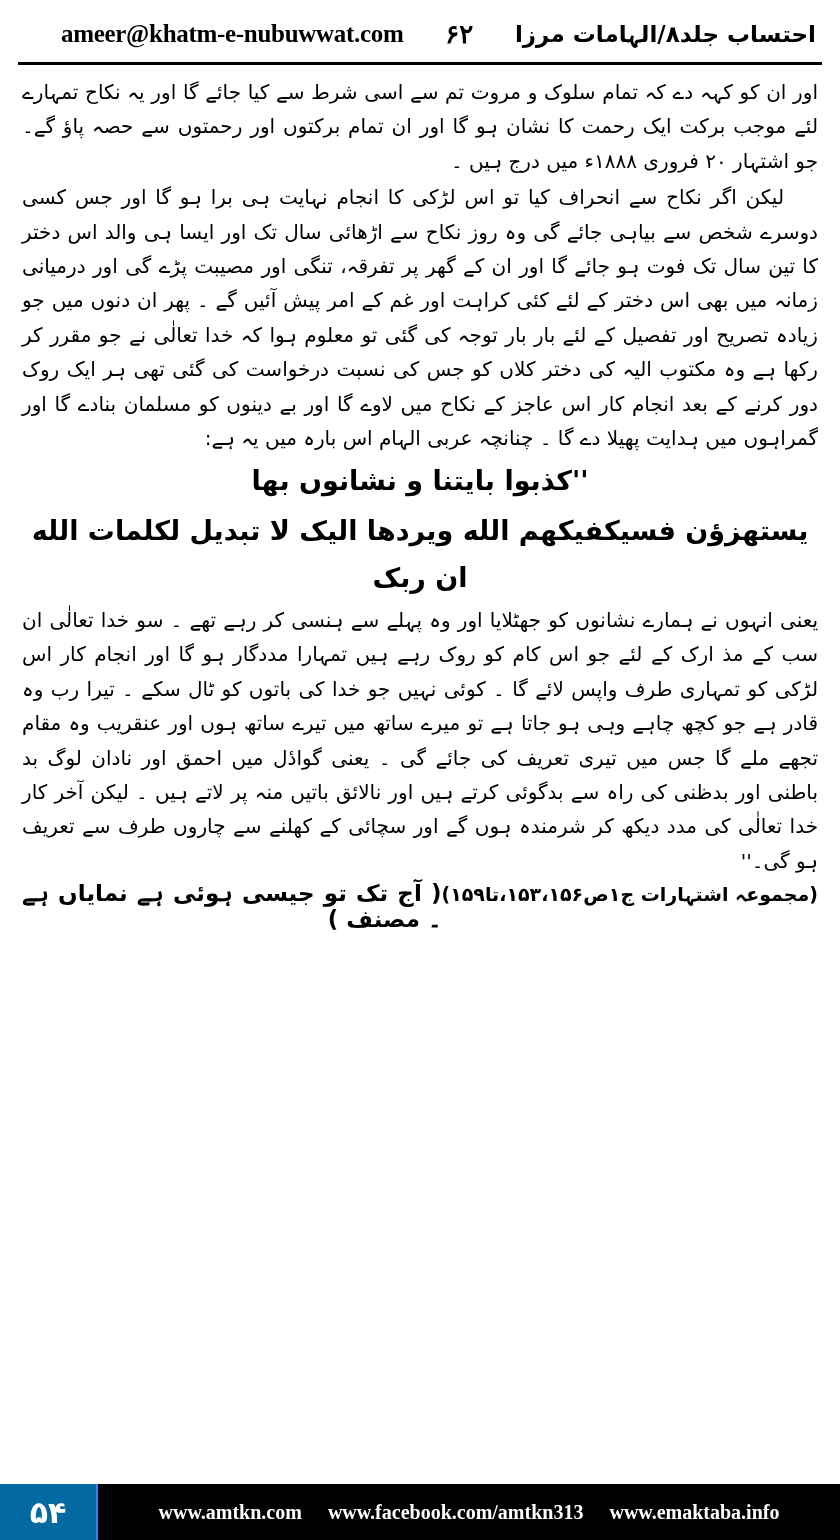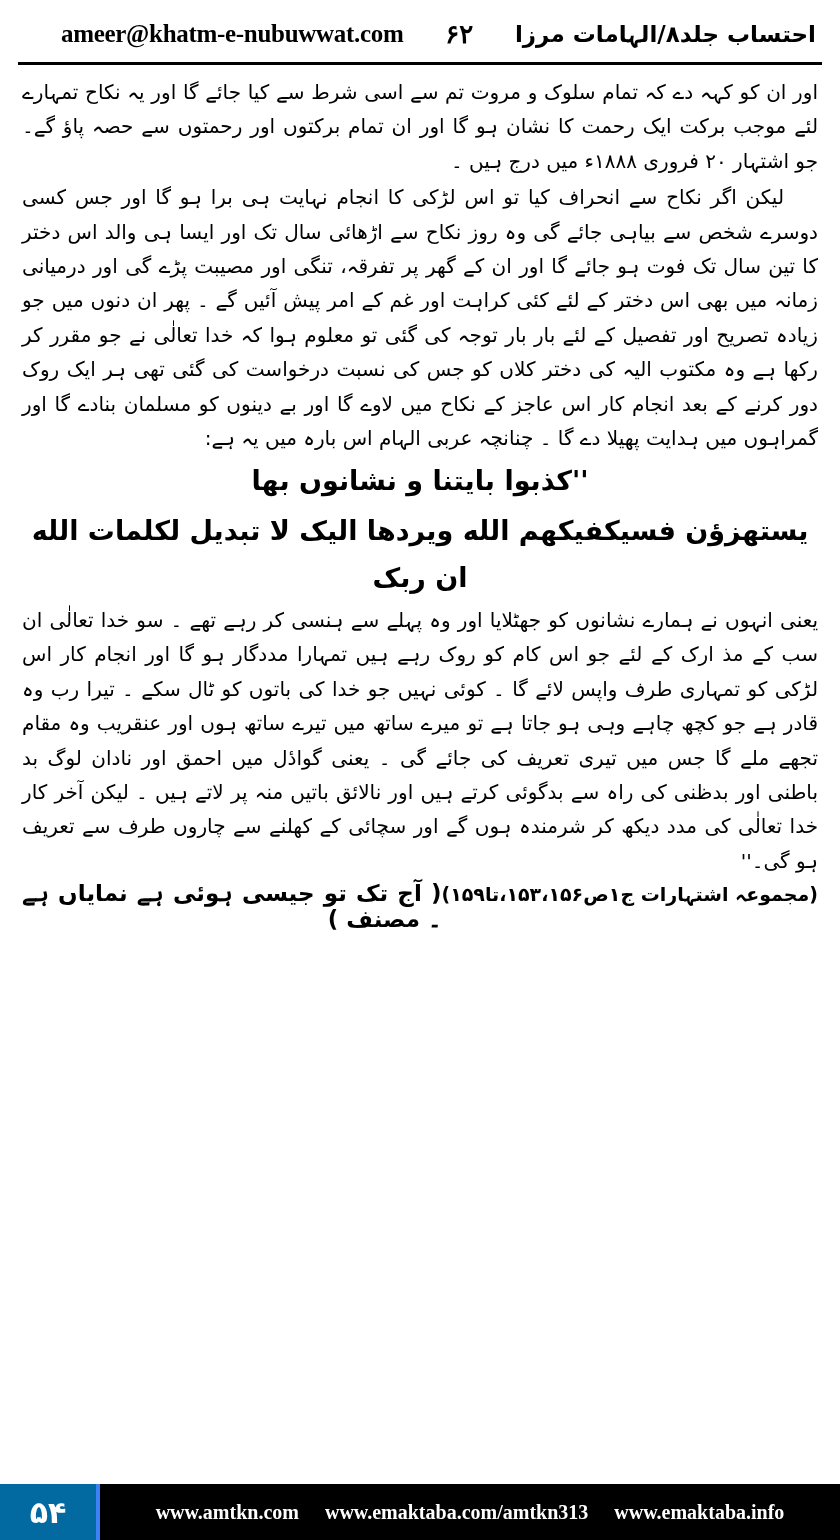--- a/index.html
+++ b/index.html
@@ -122,21 +122,21 @@
     background: #000;
     color: #fff;
     flex: 1;
     display: flex;
     align-items: center;
     justify-content: center;
     gap: 26px;
     font-family: "Liberation Serif", serif;
     font-size: 20px;
     font-weight: 700;
-    border-left: 4px solid #3b82f6;
+    border-left: 2px solid #3b82f6;
   }
   .footer-links span { white-space: nowrap; }
 </style>
 </head>
 <body>
 
 <div class="page">
 
   <div class="header">
     <div class="header-left">ameer@khatm-e-nubuwwat.com</div>
@@ -159,18 +159,18 @@
       <span>( آج تک تو جیسی ہوئی ہے نمایاں ہے ۔ مصنف )</span>
       <span class="cite-ref">(مجموعہ اشتہارات ج۱ص۱۵۳،۱۵۶،تا۱۵۹)</span>
     </div>
 
   </div>
 
   <div class="footer">
     <div class="footer-page">۵۴</div>
     <div class="footer-links">
       <span>www.amtkn.com</span>
-      <span>www.emaktaba.com/amtkn313</span>
+      <span>www.facebook.com/amtkn313</span>
       <span>www.emaktaba.info</span>
     </div>
   </div>
 
 </div>
 
 </body></html>

